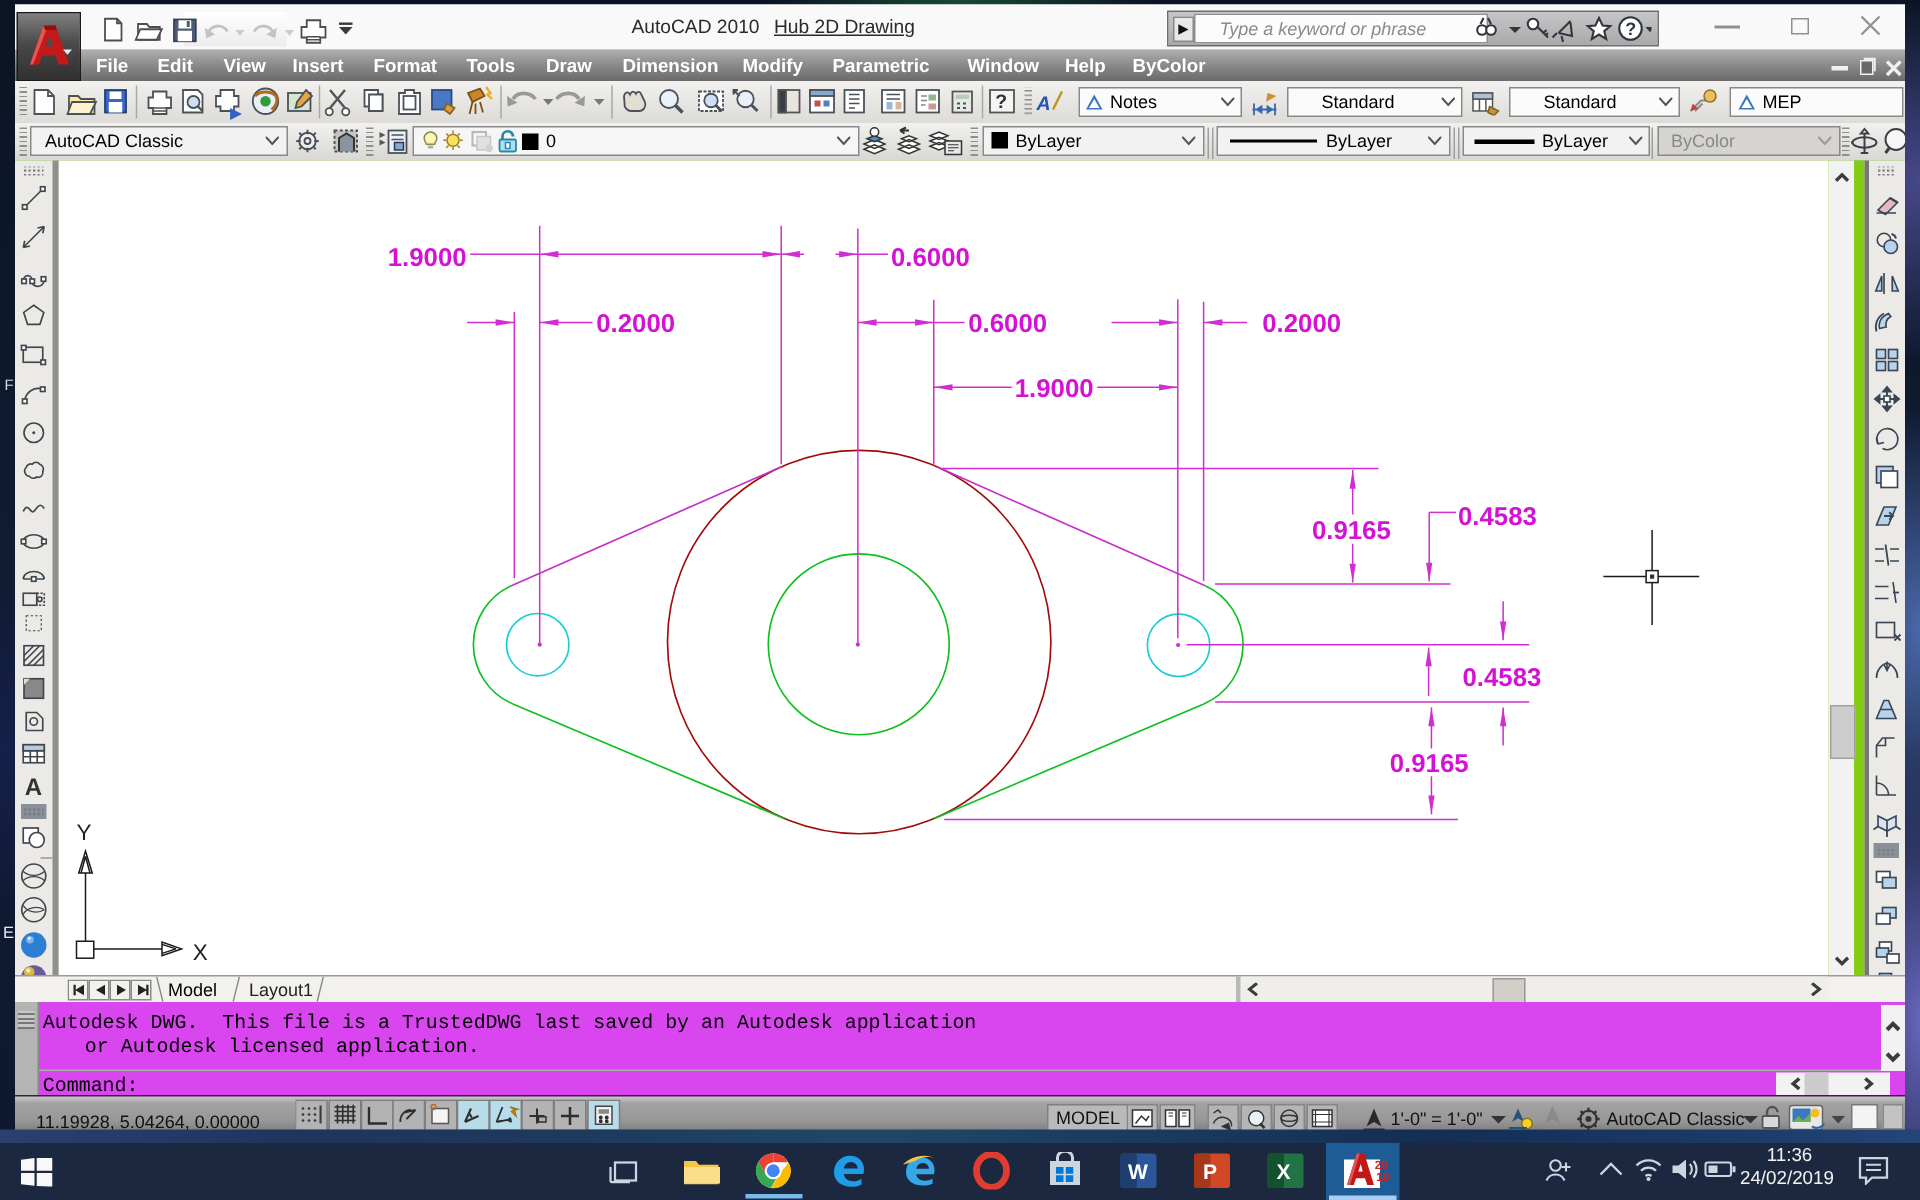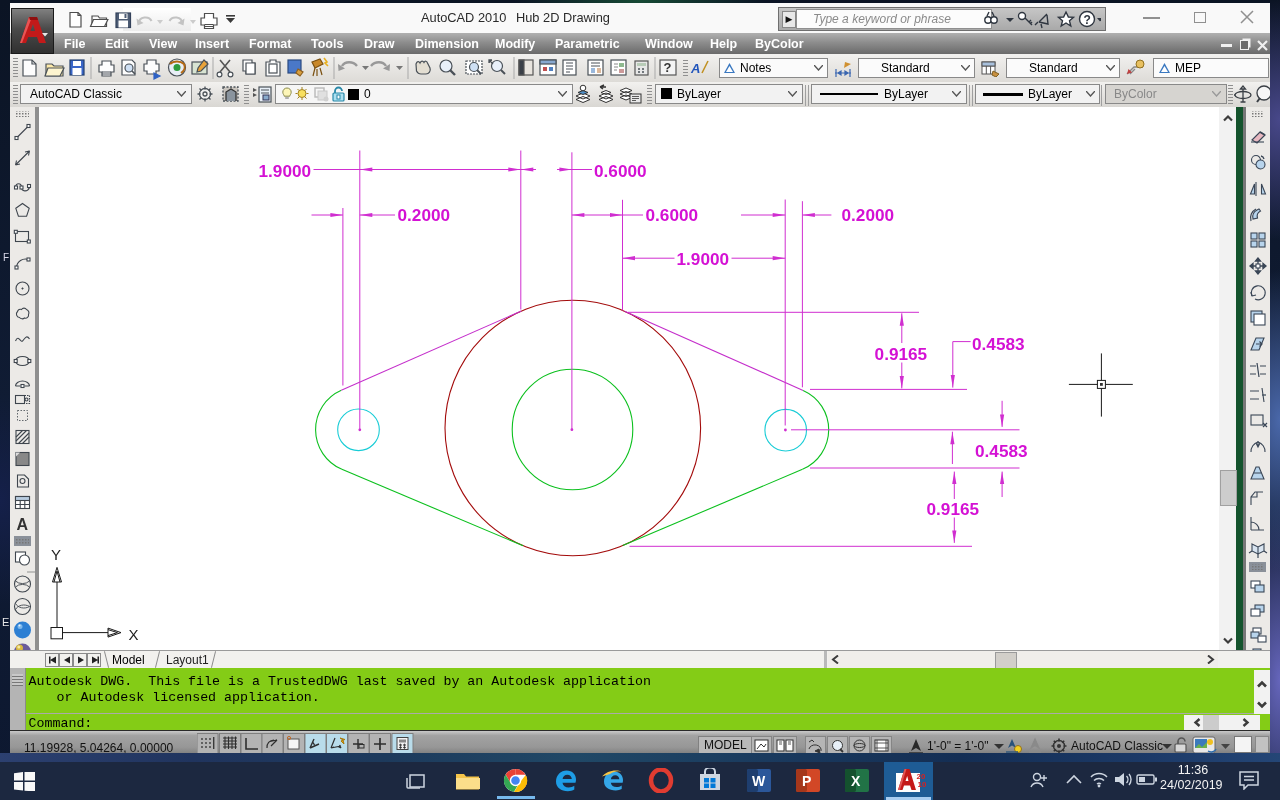--- a/index.html
+++ b/index.html
@@ -12,27 +12,27 @@
   radial-gradient(ellipse 100px 150px at 0px 500px, #15204a 0%, rgba(21,32,74,0) 70%),
   linear-gradient(180deg,#0b1424 0%,#101c34 50%,#0d1830 100%);}
 .abs{position:absolute;}
 #win{position:absolute;left:10px;top:3px;width:1260px;height:750px;background:#ffffff;}
 
 #titlebar{position:absolute;left:0;top:0;width:1260px;height:30px;background:#f9f9f9;border-bottom:1px solid #d0d0d0;}
 #menubar{position:absolute;left:0;top:30px;width:1260px;height:21px;background:linear-gradient(180deg,#b0b0b0 0%,#8d8d8d 45%,#6a6a6a 100%);font-weight:bold;}
 .menuitem{position:absolute;top:4px;color:#ffffff;font-size:12.5px;}
 #row1{position:absolute;left:0;top:51px;width:1260px;height:28px;background:linear-gradient(180deg,#f2f1ef,#dddbd7);border-bottom:1px solid #9a9a9a;}
 #row2{position:absolute;left:0;top:79px;width:1260px;height:25px;background:linear-gradient(180deg,#f2f1ef,#d9d7d3);border-bottom:1px solid #8a8a8a;}
-#mainarea{position:absolute;left:0;top:104px;width:1260px;height:543px;background:#14532d;}
+#mainarea{position:absolute;left:0;top:104px;width:1260px;height:543px;background:#84cc16;}
 #leftcol{position:absolute;left:0;top:104px;width:25px;height:561px;background:#eceae7;border-right:4px solid #8f8f8f;}
 #canvas{position:absolute;left:29px;top:0;width:1180px;height:543px;background:#ffffff;}
 #vscroll{position:absolute;left:1209px;top:0;width:17px;height:543px;background:#f2f2f2;}
 #rightcol{position:absolute;left:1233px;top:104px;width:24px;height:553px;background:#eceae7;border-left:3px solid #777;}
 #tabrow{position:absolute;left:0;top:647px;width:1260px;height:18px;background:#f2f1ee;border-top:1px solid #9a9a9a;}
-#cmdwin{position:absolute;left:0;top:665px;width:1260px;height:63px;background:#84cc16;}
+#cmdwin{position:absolute;left:0;top:665px;width:1260px;height:63px;background:#d946ef;}
 #statusbar{position:absolute;left:0;top:727px;width:1260px;height:23px;background:linear-gradient(180deg,#c9c9c9 0%,#a2a2a2 20%,#979797 70%,#7f7f7f 100%);border-top:1px solid #2a2a2a;}
 #taskbar{position:absolute;left:0;top:762px;width:1280px;height:38px;background:#1c2840;}
 #wallgap{position:absolute;left:0;top:753px;width:1280px;height:9px;background:linear-gradient(90deg,#2c4070 0%,#20345e 15%,#1d3a5c 30%,#204866 45%,#1a3a5e 60%,#142e54 75%,#1c3a68 90%,#244676 100%);}
 .ddl{position:absolute;background:#f2f2f2;border:1px solid #898989;font-size:12px;color:#000;}
 .chev{position:absolute;width:9px;height:6px;}
 .sep1{position:absolute;top:3px;width:1px;height:21px;background:#9f9f9f;}
 .grip{position:absolute;width:5px;background:repeating-linear-gradient(180deg,#8f8f8f 0,#8f8f8f 1px,transparent 1px,transparent 3px);}
 .mono{font-family:"Liberation Mono",monospace;}
 </style></head>
 <body>
@@ -63,21 +63,21 @@
   <path d="M91,11 l3,4 3,-4 z M124,11 l3,4 3,-4 z" fill="#cccccc"></path>
   <g stroke="#4e4e4e" fill="#fff" stroke-width="1.2">
    <path d="M135,9 h3.5 v-4.5 h9 v4.5 h3.5 v7 h-3.5 v3.5 h-9 v-3.5 h-3.5 z"></path>
    <path d="M138.5,15.5 h9 M138.5,17.5 h9" stroke-width="1"></path>
   </g>
   <path d="M160,9 l4.5,5 4.5,-5 z" fill="#3a3a3a"></path>
           <rect x="160" y="6" width="9" height="1.6" fill="#3a3a3a"></rect>
   </g>
  </svg>
  <div class="abs" style="left:411px;top:7px;font-size:12.8px;color:#2a2a2a;">AutoCAD 2010</div>
- <div class="abs" style="left:506px;top:7px;font-size:12.8px;color:#2a2a2a;">Hub 2D Drawing</div>
+ <div class="abs" style="left:506px;top:7px;font-size:12.8px;color:#2a2a2a;text-decoration:underline;">Hub 2D Drawing</div>
  <div class="abs" style="left:768px;top:4px;width:326px;height:22px;background:linear-gradient(180deg,#c6c6c6,#a9a9a9);border:1px solid #6f6f6f;">
   <div class="abs" style="left:3px;top:3px;width:12px;height:15px;background:#e8e8e8;border:1px solid #888;color:#111;font-size:9px;line-height:15px;text-align:center;">▶</div>
   <div class="abs" style="left:17px;top:1px;width:178px;height:18px;background:#fcfcfc;border:1px solid #909090;font-size:12px;font-style:italic;color:#8a8a8a;line-height:18px;padding-left:16px;">Type a keyword or phrase</div>
   <svg class="abs" style="left:202px;top:0px;" width="120" height="22" viewBox="0 0 120 22">
    <g stroke="#2f3640" fill="none" stroke-width="1.4">
     <circle cx="7" cy="12" r="3.2" fill="#fff"></circle>
             <circle cx="13" cy="12" r="3.2" fill="#fff"></circle>
     <path d="M6,8 l2,-4 m5,4 l-2,-4"></path>
     <path d="M25,10 l4,4 4,-4 z" fill="#2f3640" stroke="none"></path>
     <circle cx="41" cy="8" r="3.5" fill="#fff"></circle>

